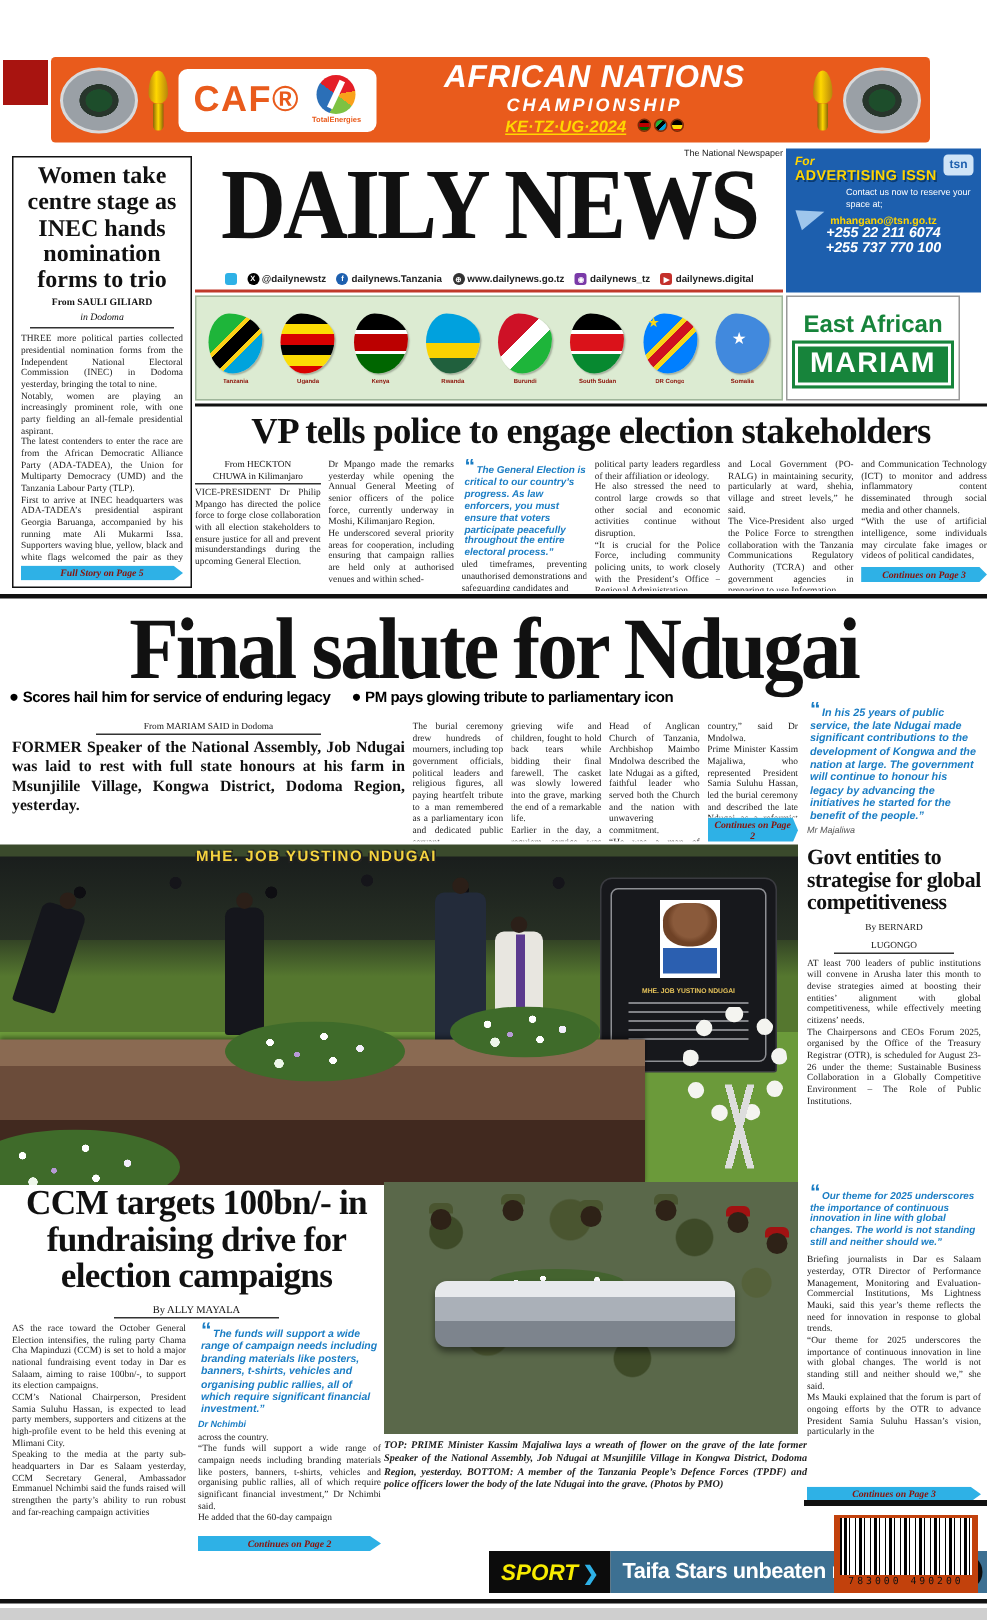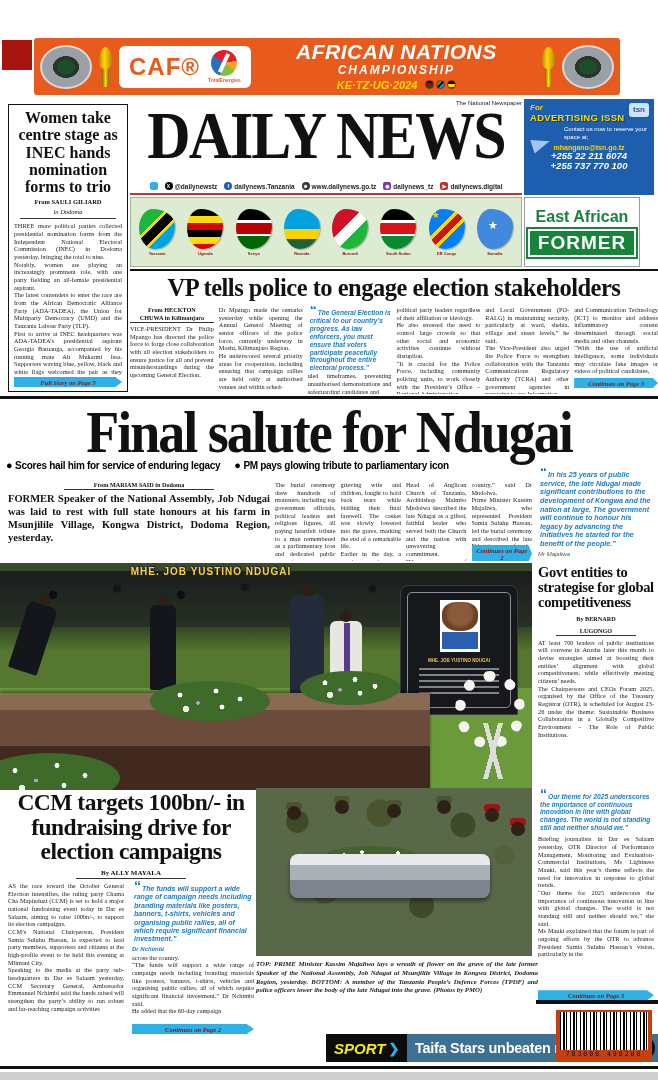--- a/index.html
+++ b/index.html
@@ -22,21 +22,21 @@
                    background:linear-gradient(90deg,#8a6508,#ffd700 50%,#8a6508); border-radius:0 0 3px 3px; }
   .caf-box { background:#fff; border-radius:6px; padding:4px 10px; display:flex; align-items:center; gap:8px; height:42px; }
   .caf-word { font-family:"Liberation Sans",sans-serif; font-weight:bold; font-size:24px; color:#e95b1c; letter-spacing:1px; }
   .te-logo { width:26px; height:26px; border-radius:50%;
              background:conic-gradient(#e41e26 0 22%, #f9a11b 22% 35%, #7dc242 35% 55%, #2b6fb7 55% 85%, #e41e26 85%); position:relative; }
   .te-logo::after { content:""; position:absolute; left:11px; top:3px; width:4px; height:20px; background:#fff; transform:rotate(25deg); }
   .te-name { font-family:"Liberation Sans",sans-serif; font-size:5px; color:#e95b1c; font-weight:bold; text-align:center; }
   .anc-title { flex:1; text-align:center; color:#fff; font-family:"Liberation Sans",sans-serif; font-style:italic; line-height:1; }
   .anc-title .t1 { font-size:21px; font-weight:bold; letter-spacing:.5px; }
   .anc-title .t2 { font-size:12px; font-weight:bold; letter-spacing:2px; margin-top:2px; }
-  .anc-title .t3 { font-size:11px; font-weight:bold; color:#ffd700; display:inline-block; margin-top:1px; }
+  .anc-title .t3 { font-size:11px; font-weight:bold; color:#ffd700; display:inline-block; margin-top:1px;text-decoration:underline; }
   .mini-flags { display:inline-flex; gap:2px; vertical-align:middle; margin-left:3px; }
   .mini-flag { width:9px; height:9px; border-radius:50%; border:1px solid #7a2c08; }
   .mf-ke { background:linear-gradient(180deg,#000 0 33%,#bb0000 33% 66%,#006600 66%); }
   .mf-tz { background:linear-gradient(135deg,#1eb53a 0 40%,#000 40% 60%,#00a3dd 60%); }
   .mf-ug { background:repeating-linear-gradient(180deg,#000 0 3px,#fcdc04 3px 6px,#d90000 6px 9px); }
 
   
   .tagline { left:402px; top:100px; width:120px; font-family:"Liberation Sans",sans-serif; font-size:6px; text-align:right; color:#222; }
   .mast-title { left:130px; top:98px; width:392px; height:72px; font-weight:bold; font-size:60px; letter-spacing:-2px;
                 text-align:center; transform:scaleY(1.12); transform-origin:top; white-space:nowrap; }
@@ -94,21 +94,21 @@
                  display:flex; flex-direction:column; align-items:center; justify-content:center; gap:3px; }
   .ed-1 { color:#17843b; font-family:"Liberation Sans",sans-serif; font-weight:bold; font-size:16px; }
   .ed-2 { background:#17843b; color:#fff; font-family:"Liberation Sans",sans-serif; font-weight:bold; font-size:19px;
           padding:1px 8px; border:2px solid #fff; outline:2px solid #17843b; letter-spacing:1px; }
 
   
   .vp-sec { left:130px; top:269px; width:528px; height:128px; border-top:2px solid #111; }
   .vp-head { text-align:center; font-weight:bold; font-size:24.5px; letter-spacing:-.5px; margin-top:3px; }
   .vp-cols { display:flex; gap:5px; margin-top:4px; height:88px; overflow:hidden; }
   .vp-col { flex:1; }
-  .byline { font-size:6.2px; font-weight:bold; text-align:center; border-bottom:1px solid #333; padding-bottom:1px; margin-bottom:2px; }
+  .byline { font-size:6.2px; font-weight:normal; text-align:center; border-bottom:1px solid #333; padding-bottom:1px; margin-bottom:2px; }
   .quote-blk { color:#1a7dc4; font-family:"Liberation Sans",sans-serif; font-weight:bold; font-style:italic;
                font-size:6.6px; line-height:1.2; position:relative; padding-left:2px; }
   .quote-blk .qm { font-size:14px; font-weight:bold; font-style:normal; line-height:.6; display:inline; margin-right:1px; }
   .quote-attr { color:#555; font-style:italic; font-size:6px; margin-top:2px; font-family:"Liberation Sans",sans-serif; }
 
   .rule-full { left:0; top:396px; width:658px; height:2.5px; background:#111; }
 
   
   .main-head { left:0; top:399px; width:658px; text-align:center; font-weight:bold; font-size:54px; letter-spacing:-2px;
                transform:scaleY(1.08); transform-origin:top; white-space:nowrap; }
@@ -344,21 +344,21 @@
       <div class="flag-label">DR Congo</div>
     </div>
     <div class="flag-cell">
       <div class="flag-shape f-so"></div>
       <div class="flag-label">Somalia</div>
     </div>
   </div>
 
   <div class="abs edition-box">
     <div class="ed-1">East African</div>
-    <div class="ed-2">FORMER</div>
+    <div class="ed-2">MARIAM</div>
   </div>
 
   <div class="abs vp-sec">
     <div class="vp-head">VP tells police to engage election stakeholders</div>
     <div class="vp-cols">
       <div class="vp-col">
         <div class="byline" style="border-bottom:none;margin-bottom:0;">From HECKTON</div>
         <div class="byline">CHUWA in Kilimanjaro</div>
         <div class="body-text">VICE-PRESIDENT Dr Philip Mpango has directed the police force to forge close collaboration with all election stakeholders to ensure justice for all and prevent misunderstandings during the upcoming General Election.</div>
       </div>

